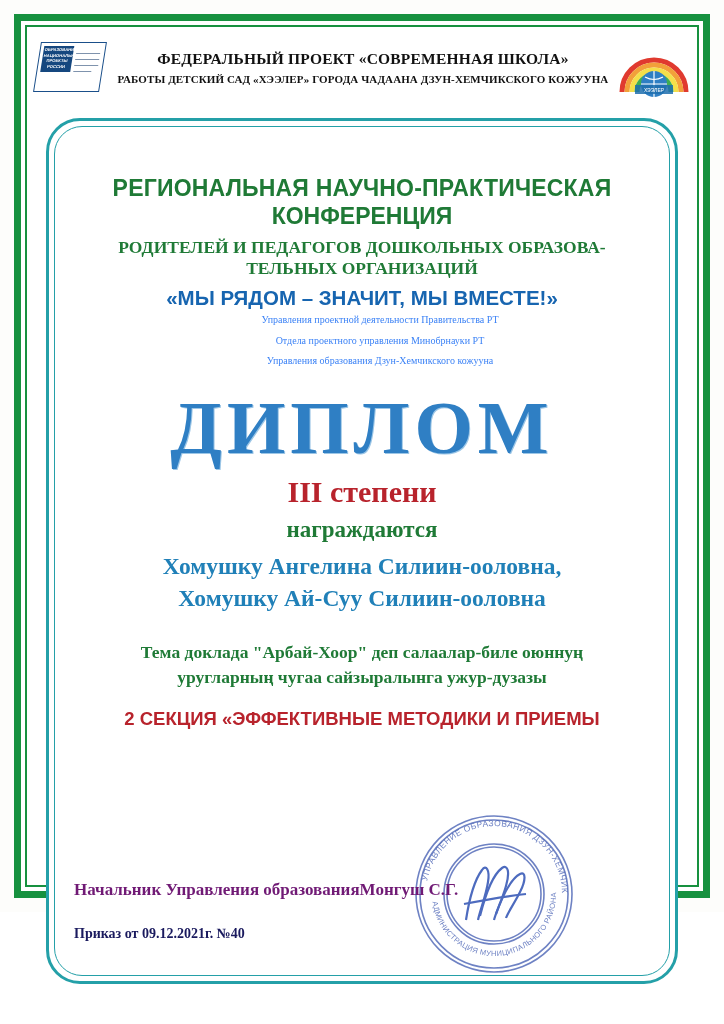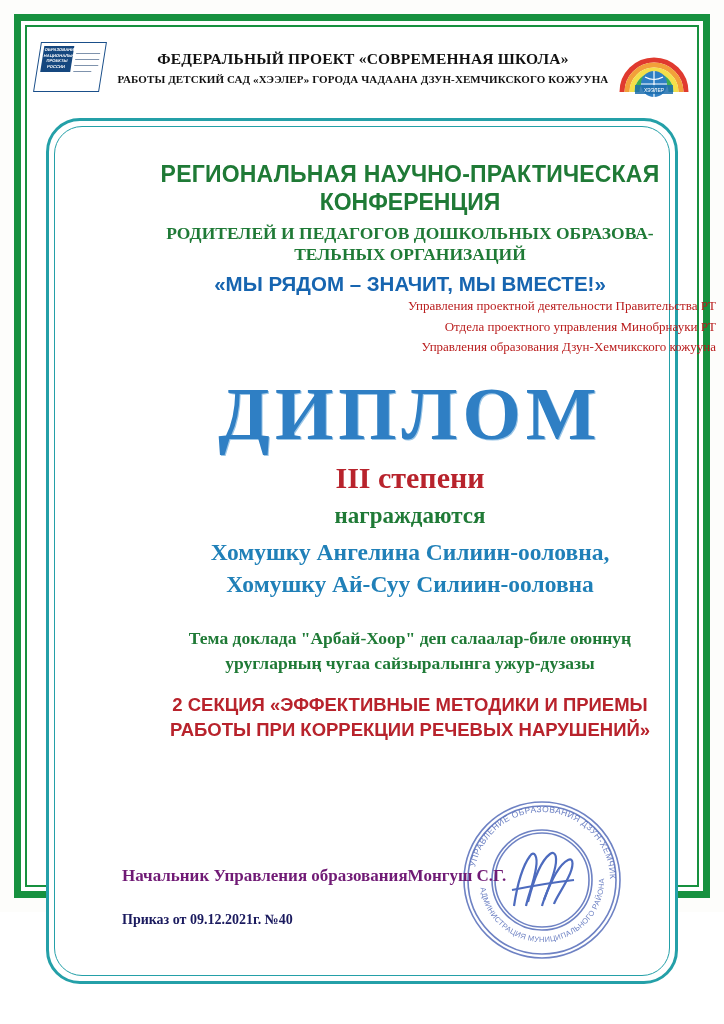--- a/index.html
+++ b/index.html
@@ -158,25 +158,24 @@
     right: 5px;
     bottom: 5px;
     border: 1.5px solid #24a0a8;
     border-radius: 28px;
     box-sizing: border-box;
   }
 
   .content {
     position: absolute;
     left: 56px;
-    top: 134px;
+    top: 148px;
     width: 612px;
     height: 842px;
     text-align: center;
-    margin-left: 48px;
   }
 
   .t-conf1 {
     margin-top: 26px;
     font-family: "Liberation Sans", sans-serif;
     font-weight: bold;
     font-size: 23px;
     color: #1f7a36;
     line-height: 28px;
     letter-spacing: 0.2px;
@@ -208,25 +207,25 @@
     margin-top: 10px;
     text-align: left;
     padding-left: 22px;
     font-family: "Liberation Serif", serif;
     font-weight: bold;
     font-size: 17.5px;
     color: #1f7a36;
     line-height: 22px;
   }
   .t-org {
-    text-align: right;
+    text-align: center;
     padding-left: 36px;
     font-family: "Liberation Serif", serif;
-    font-size: 13px;
-    color: #b91c1c;
+    font-size: 10px;
+    color: #3b82f6;
     line-height: 20.5px;
   }
 
   .t-diploma {
     margin-top: 16px;
     font-family: "Liberation Serif", serif;
     font-weight: bold;
     font-size: 75px;
     line-height: 80px;
     letter-spacing: 5px;
@@ -388,21 +387,20 @@
 
     <div class="t-degree">III степени</div>
     <div class="t-awarded">награждаются</div>
     <div class="t-name">Хомушку Ангелина Силиин-ооловна,</div>
     <div class="t-name2">Хомушку Ай-Суу Силиин-ооловна</div>
 
     <div class="t-topic">Тема доклада "Арбай-Хоор" деп салаалар-биле оюннуң</div>
     <div class="t-topic" style="margin-top:0">уругларның чугаа сайзыралынга ужур-дузазы</div>
 
     <div class="t-section">2 СЕКЦИЯ «ЭФФЕКТИВНЫЕ МЕТОДИКИ И ПРИЕМЫ</div>
-    <div class="t-section" style="margin-top:0">РАБОТЫ ПРИ КОРРЕКЦИИ РЕЧЕВЫХ НАРУШЕНИЙ»</div>
 
     <svg class="stamp" viewBox="0 0 172 172" xmlns="http://www.w3.org/2000/svg">
       <g fill="none" stroke="#4a63b5" stroke-width="1.6" opacity="0.8">
         <circle cx="86" cy="86" r="78"></circle>
         <circle cx="86" cy="86" r="74"></circle>
         <circle cx="86" cy="86" r="50"></circle>
         <circle cx="86" cy="86" r="47"></circle>
       </g>
       <g opacity="0.8">
         <defs>

